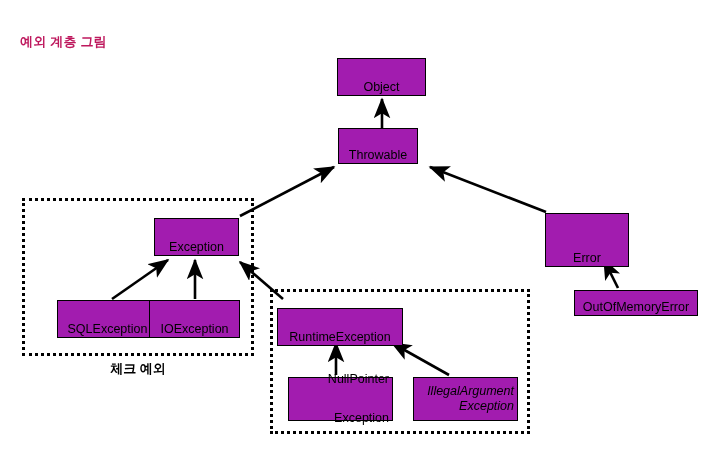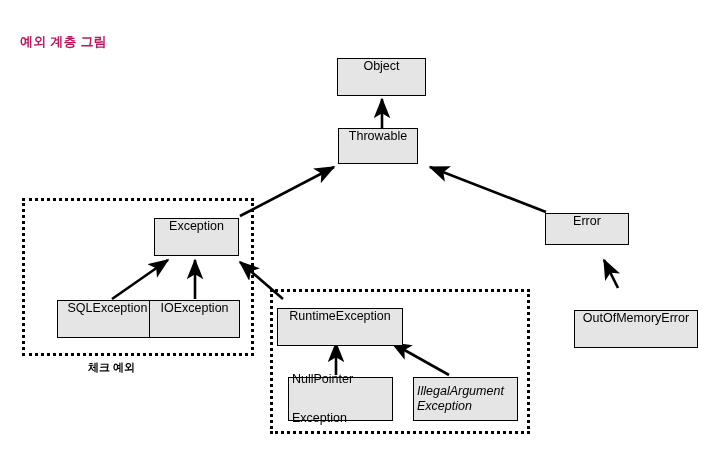--- a/index.html
+++ b/index.html
@@ -35,23 +35,23 @@
     left: 0;
     top: 0;
     width: 702px;
     height: 464px;
     pointer-events: none;
   }
   .node {
     position: absolute;
     box-sizing: border-box;
     border: 1.6px solid #000;
-    background: #e5e5e5;
+    background: #a21caf;
     display: flex;
-    align-items: flex-start;
+    align-items: flex-end;
     justify-content: center;
     text-align: center;
     font-size: 12.5px;
     line-height: 1.18;
     color: #000;
     z-index: 3;
     padding: 0 3px;
   }
   .node .ln {
     display: block;
@@ -59,24 +59,25 @@
   }
   .group-box {
     position: absolute;
     box-sizing: border-box;
     border: 3px dotted #000;
     background: transparent;
     z-index: 1;
   }
   .group-label {
     position: absolute;
-    font-size: 11px;
+    font-size: 13px;
     font-weight: bold;
     color: #000;
     white-space: nowrap;
+    text-align: center;
     z-index: 4;
   }
 </style>
 </head>
 <body>
 
 <div id="canvas">
 
   <div class="title">예외 계층 그림</div>
 
@@ -109,37 +110,37 @@
   </div>
 
   <div class="node" style="left:338px; top:128px; width:80px; height:36px;">
     <span class="ln">Throwable</span>
   </div>
 
   <div class="node" style="left:154px; top:218px; width:85px; height:38px;">
     <span class="ln">Exception</span>
   </div>
 
-  <div class="node" style="left:545px; top:213px; width:84px; height:32px;">
+  <div class="node" style="left:545px; top:213px; width:84px; height:54px;">
     <span class="ln">Error</span>
   </div>
 
   <div class="node" style="left:37px; top:300px; width:101px; height:38px;margin-left:20px;">
     <span class="ln">SQLException</span>
   </div>
 
   <div class="node" style="left:149px; top:300px; width:91px; height:38px;">
     <span class="ln">IOException</span>
   </div>
 
   <div class="node" style="left:277px; top:301px; width:126px; height:38px;margin-top:7px;">
     <span class="ln">RuntimeException</span>
   </div>
 
-  <div class="node" style="left:574px; top:290px; width:124px; height:38px;margin-top:20px;">
+  <div class="node" style="left:574px; top:290px; width:124px; height:26px;">
     <span class="ln">OutOfMemoryError</span>
   </div>
 
   <div class="node" style="left:288px; top:377px; width:105px; height:44px; flex-direction:column;gap:24px;">
     <span class="ln">NullPointer</span>
     <span class="ln">Exception</span>
   </div>
 
   <div class="node" style="left:413px; top:377px; width:105px; height:44px; flex-direction:column;font-style:italic;">
     <span class="ln">IllegalArgument</span>

